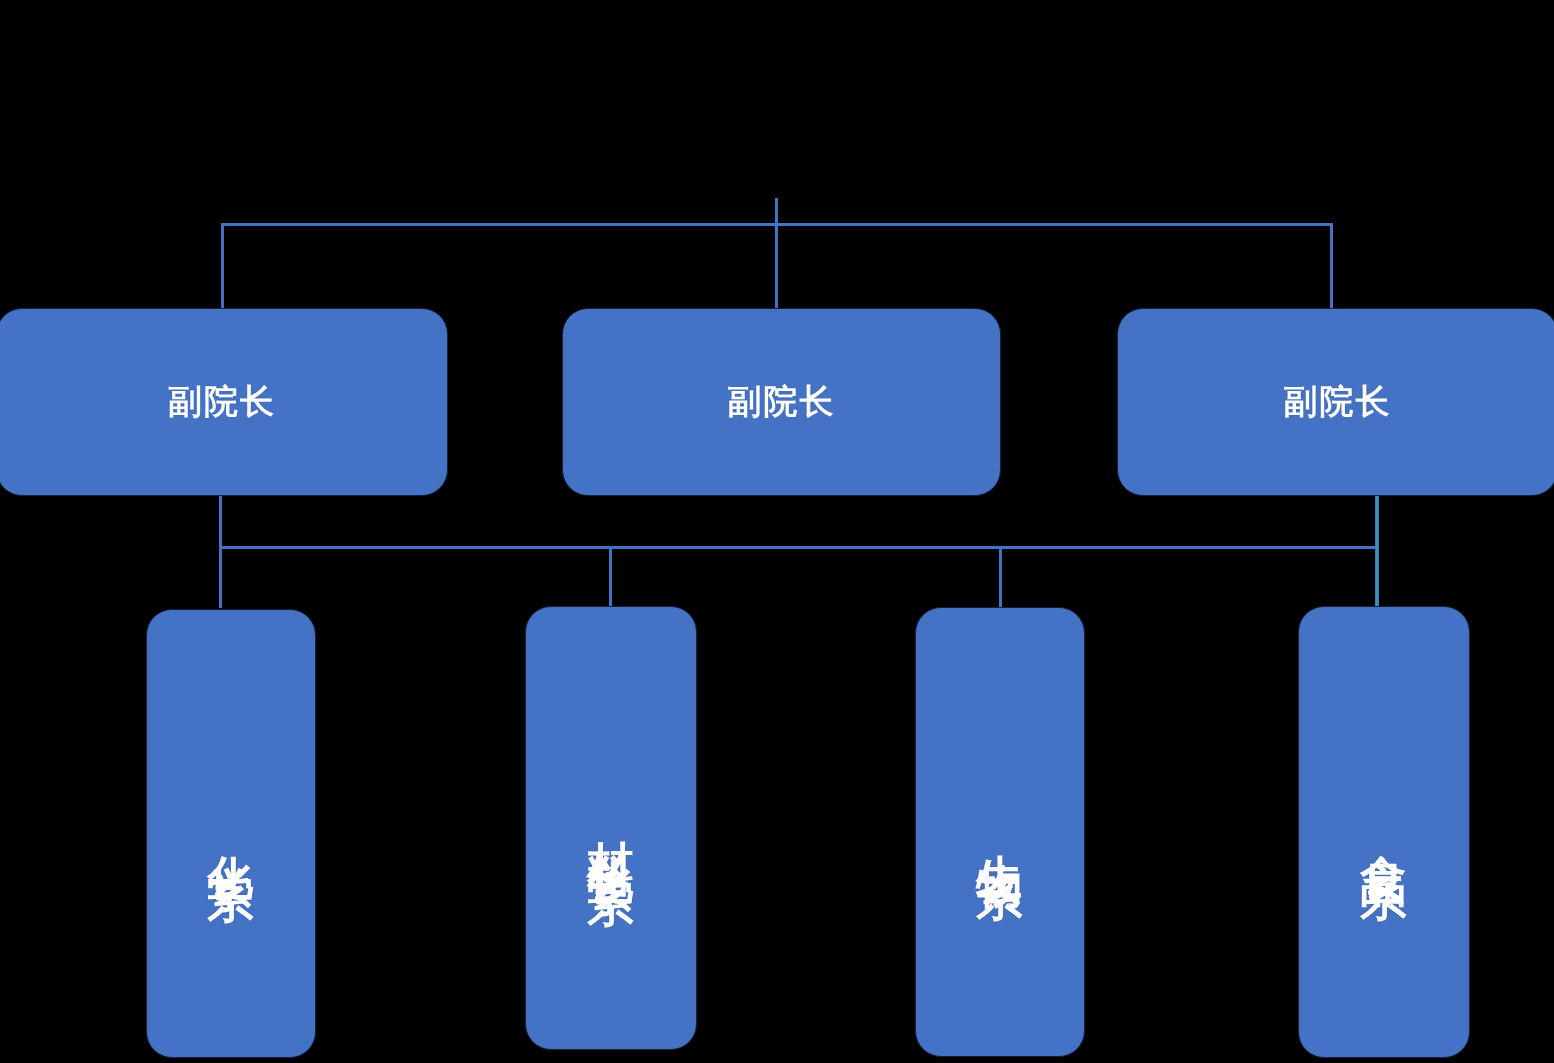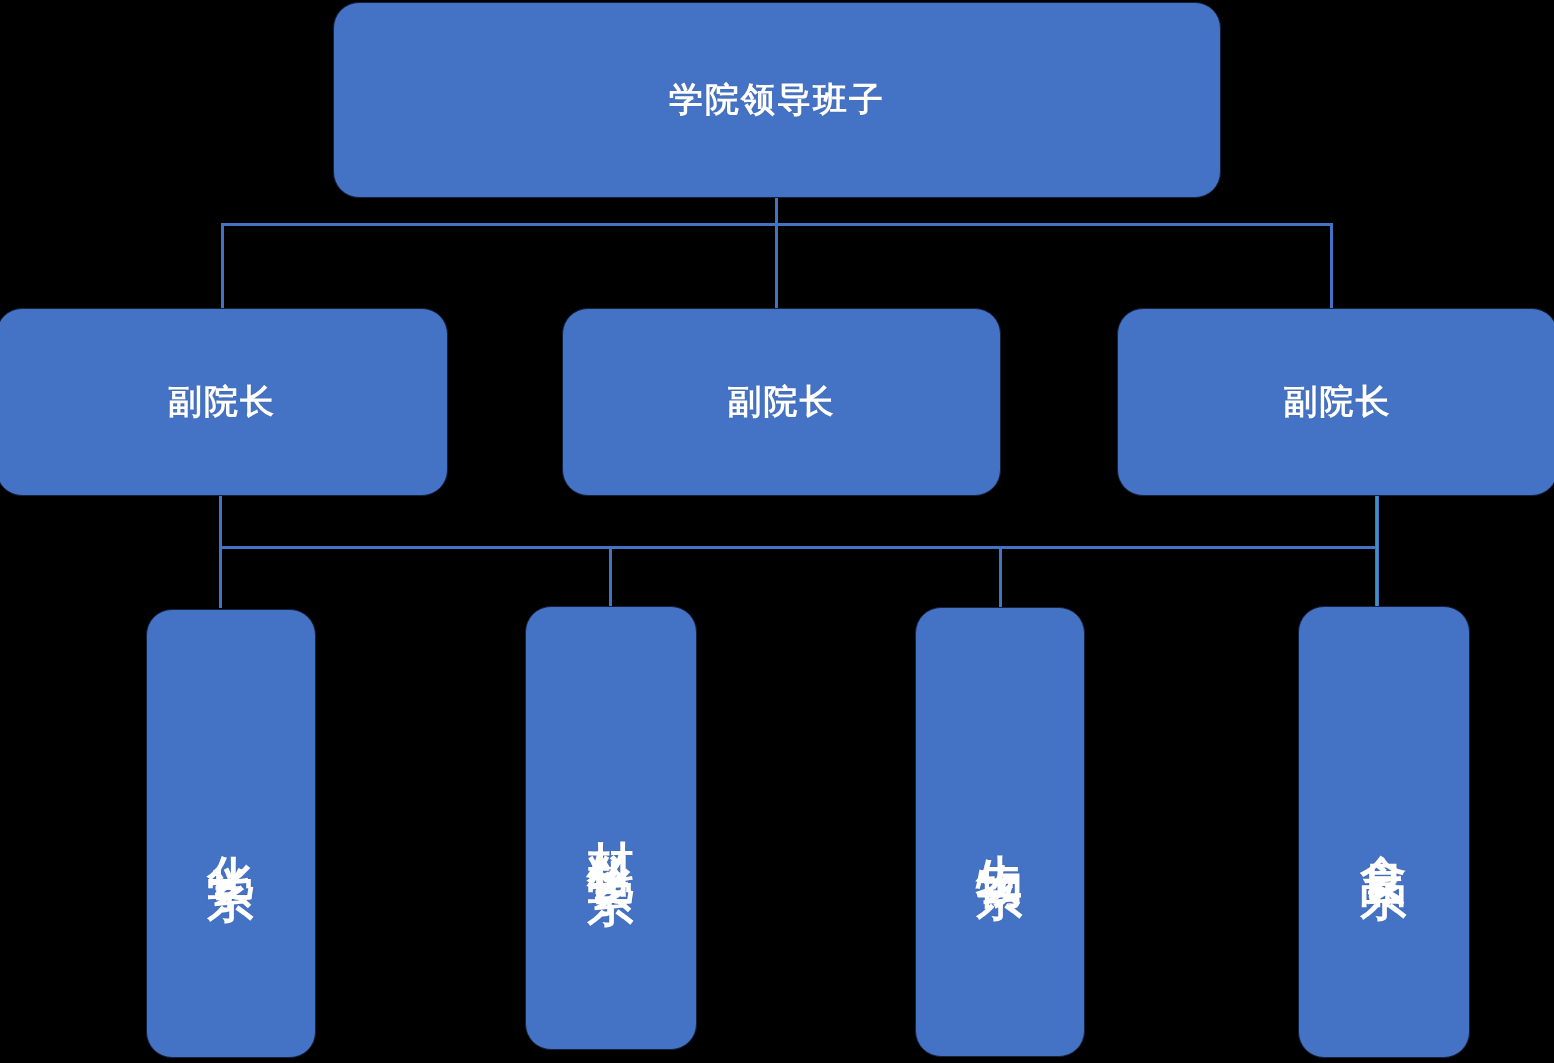--- a/index.html
+++ b/index.html
@@ -65,23 +65,20 @@
   .node-label {
     display: block;
     white-space: pre;
   }
 </style>
 </head>
 <body>
 
 <div id="chart-root">
 
-  <div class="node h" style="left:333px; top:2px; width:888px; height:196px;">
-    <span class="node-label">学院领导班子</span>
-  </div>
 
   <div class="conn" style="left:775px; top:198px; width:3px; height:27px;"></div>
   <div class="conn" style="left:221px; top:223px; width:1112px; height:3px;"></div>
   <div class="conn" style="left:221px; top:223px; width:3px; height:86px;"></div>
   <div class="conn" style="left:775px; top:223px; width:3px; height:86px;"></div>
   <div class="conn" style="left:1330px; top:223px; width:3px; height:86px;"></div>
 
   <div class="node h" style="left:-4px; top:308px; width:452px; height:188px;">
     <span class="node-label">副院长</span>
   </div>

